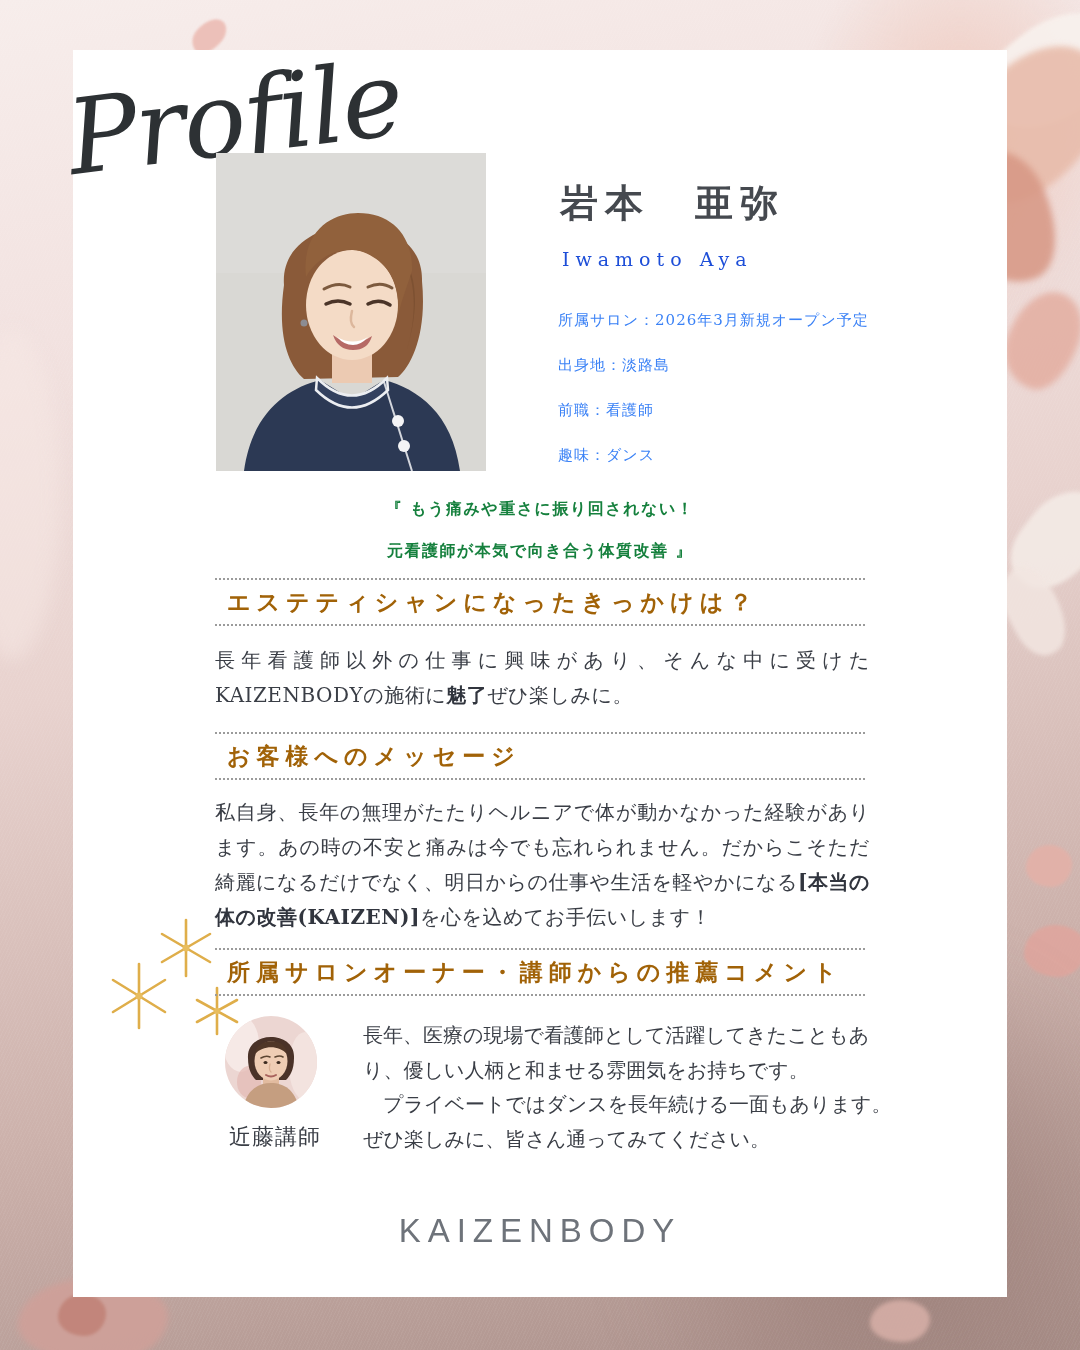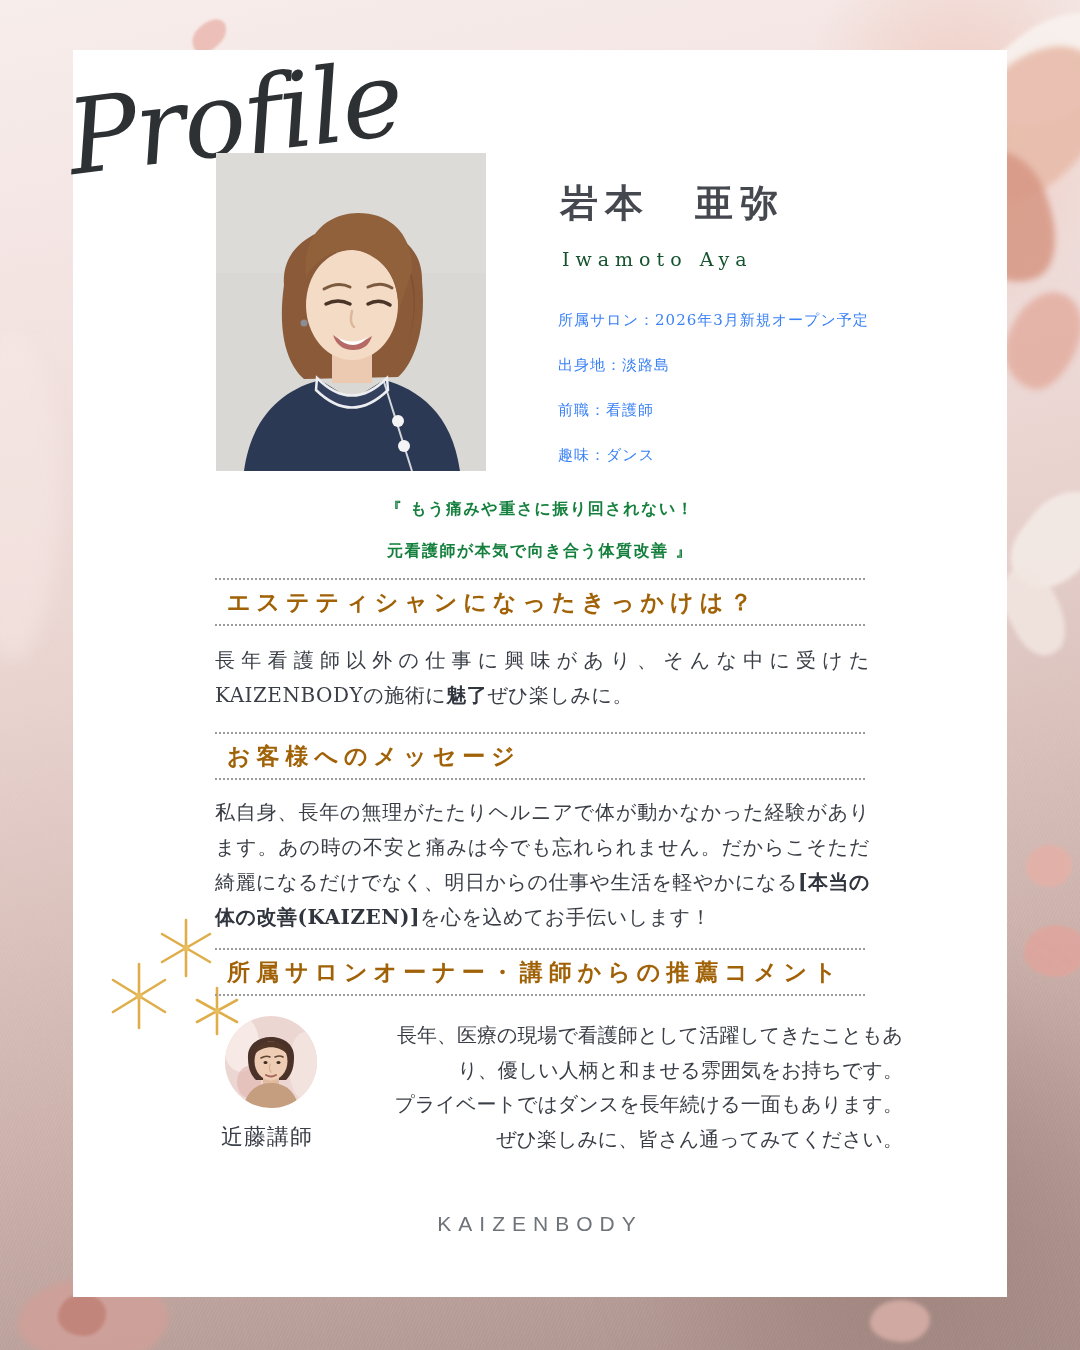--- a/index.html
+++ b/index.html
@@ -51,21 +51,21 @@
   }
   .photo svg { display:block; width:100%; height:100%; }
 
   .name-jp {
     position:absolute; left:487px; top:128px;
     font-size:38px; font-weight:600; letter-spacing:7px; color:#45494f;
     white-space:nowrap;
   }
   .name-en {
     position:absolute; left:489px; top:198px;
-    font-size:19px; letter-spacing:6px; color:#14532d;
+    font-size:19px; letter-spacing:6px; color:#1d4ed8;
   }
   .details {
     position:absolute; left:485px; top:248px;
     list-style:none; font-size:15px; line-height:45px; letter-spacing:1px; color:#3b82f6;
     white-space:nowrap;
   }
   .quote {
     position:absolute; left:142px; top:438px; width:650px;
     text-align:center; font-size:16px; font-weight:700; line-height:42px;
     letter-spacing:1.5px; color:#15803d; white-space:nowrap;
@@ -88,33 +88,33 @@
   .b1-pos { top:593px; }
   .b2-pos { top:745px; }
   .sec-body b { font-weight:700; color:#31353e; }
 
   .sparkles { position:absolute; left:38px; top:868px; width:135px; height:120px; }
 
   .recommend {
     position:absolute; left:148px; top:960px; width:730px;
     display:flex; gap:42px;
   }
-  .avatar-col { width:100px; flex:0 0 100px; text-align:left; }
+  .avatar-col { width:100px; flex:0 0 100px; text-align:right; }
   .avatar {
     width:92px; height:92px; border-radius:50%; overflow:hidden; margin:6px auto 0;
   }
   .avatar svg { display:block; width:100%; height:100%; }
   .avatar-label { margin-top:14px; font-size:22px; letter-spacing:1px; color:#3a3e46; white-space:nowrap; }
   .rec-text { flex:0 0 540px; width:540px; font-size:20px; line-height:34.5px; color:#3a3e46; padding-top:8px; }
-  .rec-text p { margin:0;text-align:right; }
+  .rec-text p { margin:0; }
 
   .logo {
     position:absolute; left:0; top:1162px; width:934px; text-align:center;
     font-family:"Liberation Sans","DejaVu Sans",sans-serif;
-    font-weight:300; font-size:21px; letter-spacing:7px; color:#6e737a;
+    font-weight:300; font-size:33px; letter-spacing:7px; color:#6e737a;
   }
 </style>
 </head>
 <body>
 
 <div class="bg-texture"></div>
 <div class="decor d-blush"></div>
 <div class="decor d-leaf-top"></div>
 <div class="decor d-petal1"></div>
 <div class="decor d-petal2"></div>

